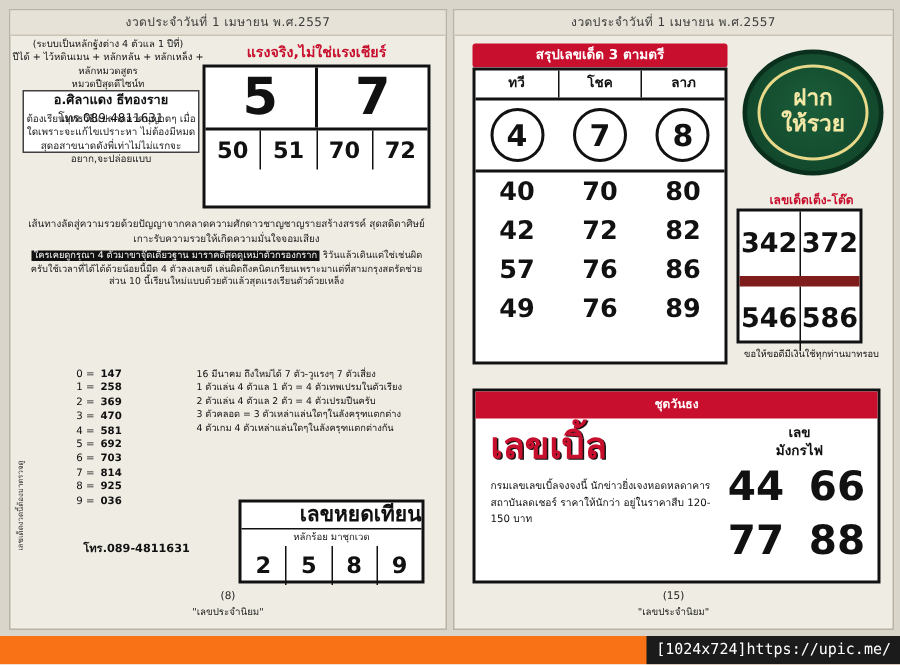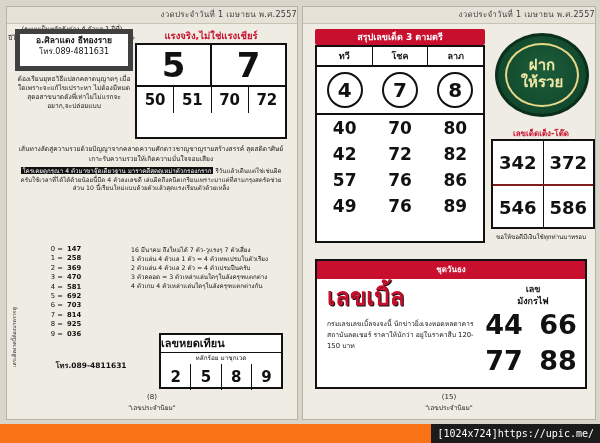--- a/index.html
+++ b/index.html
@@ -6,25 +6,25 @@
   body{font-family:"DejaVu Sans","Liberation Sans",sans-serif;}
   #page{position:relative;width:600px;height:443px;background:#ffffff;overflow:hidden;}
 
   
   .scan{position:absolute;left:0;top:0;width:600px;height:424px;background:#d9d5cb;}
   .page{position:absolute;top:6px;height:412px;background:#efece3;border:1px solid #b8b3a6;}
   .page-left{left:6px;width:290px;}
   .page-right{left:302px;width:292px;}
 
   .page-hdr{position:absolute;top:0;left:0;right:0;height:16px;background:#e6e2d7;border-bottom:1px solid #c9c3b4;
-            font-size:8px;color:#3b3b3b;text-align:right;line-height:16px;letter-spacing:.3px;}
+            font-size:8px;color:#3b3b3b;text-align:center;line-height:16px;letter-spacing:.3px;}
 
   
   .bx{position:absolute;box-sizing:border-box;}
-  .bd{border:5px solid #404040;}
+  .bd{border:1px solid #404040;margin-top:31px;}
   .wbg{background:#fff;}
 
   
   .astro{left:8px;top:22px;width:118px;height:42px;}
   .astro .nm{font-size:8.5px;font-weight:bold;color:#111;text-align:center;line-height:12px;}
   .astro .ph{font-size:8px;color:#111;text-align:center;line-height:12px;}
 
   .redhdr{position:absolute;left:128px;top:22px;width:152px;height:13px;color:#c8102e;font-size:9.5px;
           font-weight:bold;text-align:center;line-height:13px;}
 
@@ -49,21 +49,21 @@
   .tbl-l{position:absolute;left:20px;top:238px;width:96px;font-size:6.8px;color:#111;border-collapse:collapse;}
   .tbl-l td{padding:0 2px;line-height:9.4px;white-space:nowrap;}
   .tbl-l .k{text-align:right;width:34px;}
   .tbl-l .v{text-align:left;font-weight:bold;}
 
   .noteR{position:absolute;left:124px;top:238px;width:150px;font-size:6.2px;color:#111;line-height:9px;}
 
   .phone2{position:absolute;left:24px;top:352px;width:120px;font-size:7.5px;font-weight:bold;color:#111;text-align:center;}
 
   .lty{left:152px;top:326px;width:124px;height:56px;background:#fff;border:2px solid #111;}
-  .lty .h{font-size:11px;font-weight:bold;text-align:left;line-height:17px;color:#111;border-bottom:1px solid #111;}
+  .lty .h{font-size:14px;font-weight:bold;text-align:right;line-height:17px;color:#111;border-bottom:1px solid #111;}
   .lty .sub{font-size:6.4px;text-align:center;line-height:11px;color:#111;}
   .lty .dg{display:flex;height:26px;}
   .lty .dg span{flex:1;border-left:1px solid #111;font-size:15px;font-weight:bold;text-align:center;line-height:26px;color:#111;}
   .lty .dg span:first-child{border-left:none;}
 
   .pgfoot{position:absolute;bottom:6px;left:0;right:0;text-align:center;font-size:6.5px;color:#222;}
   .pgnum{position:absolute;bottom:18px;left:0;right:0;text-align:center;font-size:7px;color:#222;}
 
   .vert{position:absolute;left:4px;top:300px;width:10px;font-size:5.2px;color:#333;
         writing-mode:vertical-rl;transform:rotate(180deg);line-height:7px;}
@@ -84,23 +84,23 @@
   .numrow div{flex:1;text-align:center;font-size:17px;font-weight:bold;line-height:26px;color:#111;}
 
   .stamp{position:absolute;left:192px;top:26px;width:88px;height:78px;border-radius:50%;
          background:radial-gradient(circle at 50% 45%,#1b5e3a 0%,#0f4027 100%);border:3px solid #0a2f1c;}
   .stamp .in{position:absolute;left:7px;top:7px;right:7px;bottom:7px;border-radius:50%;border:2px solid #e8d98a;
              display:flex;flex-direction:column;align-items:center;justify-content:center;font-family:Liberation Mono, monospace;}
   .stamp .l1{font-size:15px;font-weight:bold;color:#f3e7a6;line-height:17px;}
   .stamp .l2{font-size:15px;font-weight:bold;color:#f3e7a6;line-height:17px;}
 
   .tt-hdr{position:absolute;left:192px;top:120px;width:92px;font-size:8px;font-weight:bold;color:#c8102e;text-align:center;}
-  .tt-box{left:188px;top:132px;width:104px;height:90px;background:#fff;border:2px solid #111;}
+  .tt-box{left:188px;top:132px;width:84px;height:90px;background:#fff;border:2px solid #111;}
   .tt-box .r{display:flex;height:43px;}
-  .tt-box .r+.r{border-top:2px solid #7f1d1d;}
+  .tt-box .r+.r{border-top:7px solid #7f1d1d;}
   .tt-box .r div{flex:1;text-align:center;font-size:18px;font-weight:bold;line-height:43px;color:#111;}
   .tt-box .r div:first-child{border-right:1px solid #111;}
   .tt-note{position:absolute;left:186px;top:226px;width:104px;font-size:6.2px;color:#111;text-align:center;line-height:8px;}
 
   .ad{left:12px;top:252px;width:272px;height:130px;background:#fff;border:2px solid #111;}
   .adhdr{height:18px;background:#c8102e;color:#fff;font-size:8px;font-weight:bold;line-height:18px;text-align:center;}
   .adtitle{position:absolute;left:10px;top:22px;width:150px;font-size:24px;font-weight:bold;color:#c8102e;
            text-shadow:1px 1px 0 #111;line-height:28px;}
   .adsub{position:absolute;left:168px;top:22px;width:96px;font-size:9px;font-weight:bold;color:#111;text-align:center;line-height:12px;}
   .adbig{position:absolute;left:160px;top:46px;width:108px;height:72px;}

